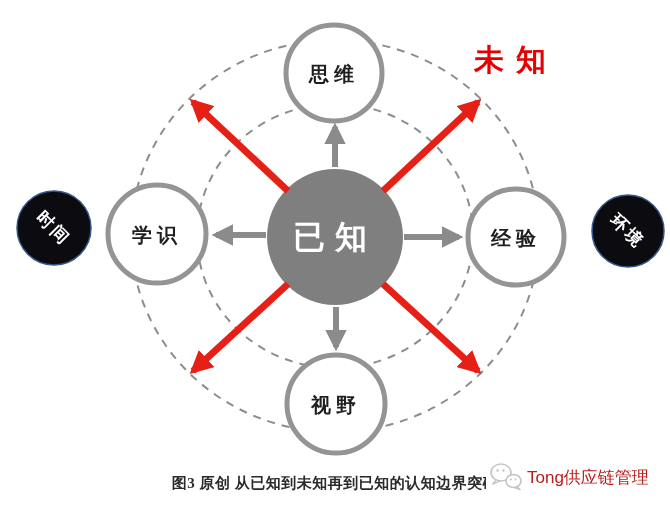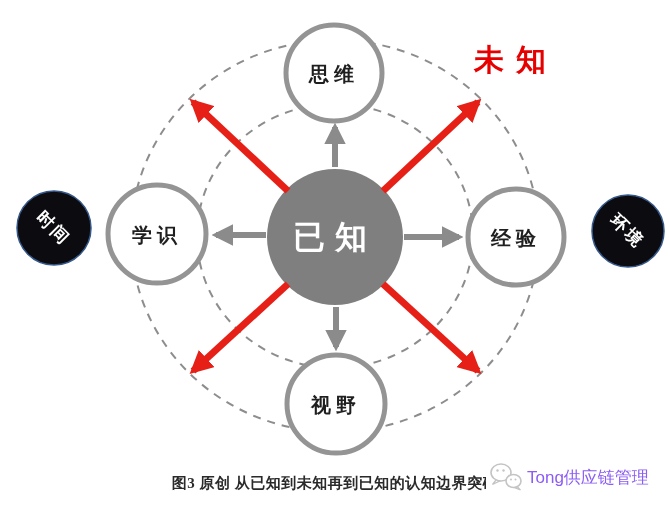--- a/index.html
+++ b/index.html
@@ -49,21 +49,21 @@
     left: 486px;
     top: 461px;
     display: flex;
     align-items: center;
     gap: 3px;
     background: #ffffff;
     padding-left: 2px;
   }
   .watermark-text {
     font-size: 17px;
-    color: #8b5cf6;
+    color: #b91c1c;
     font-family: "Liberation Sans", "DejaVu Sans", sans-serif;
     white-space: nowrap;
   }
 </style>
 </head>
 <body>
 
 <div class="canvas">
 
   <svg class="diagram" width="670" height="513" viewBox="0 0 670 513">

